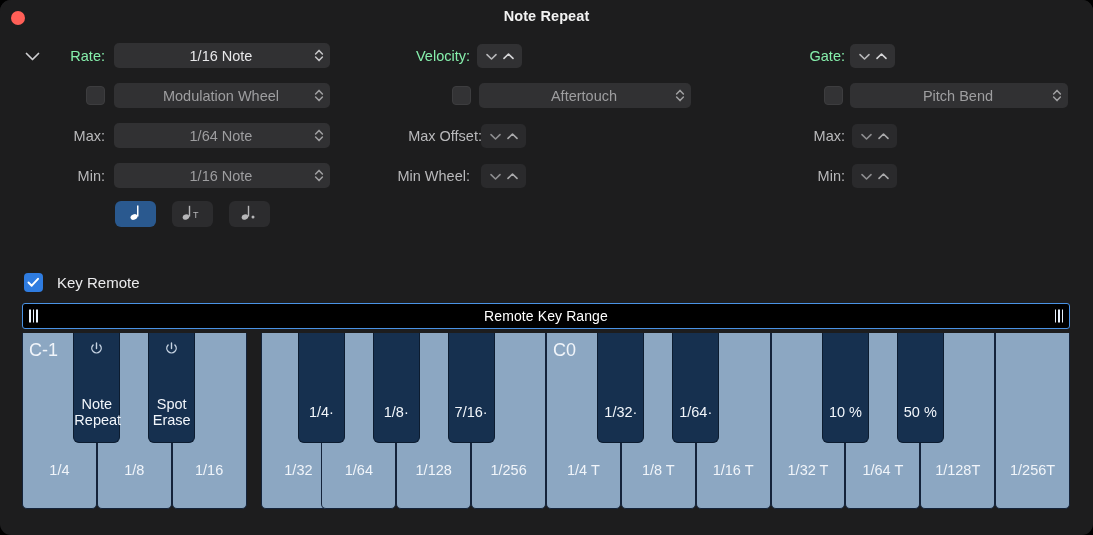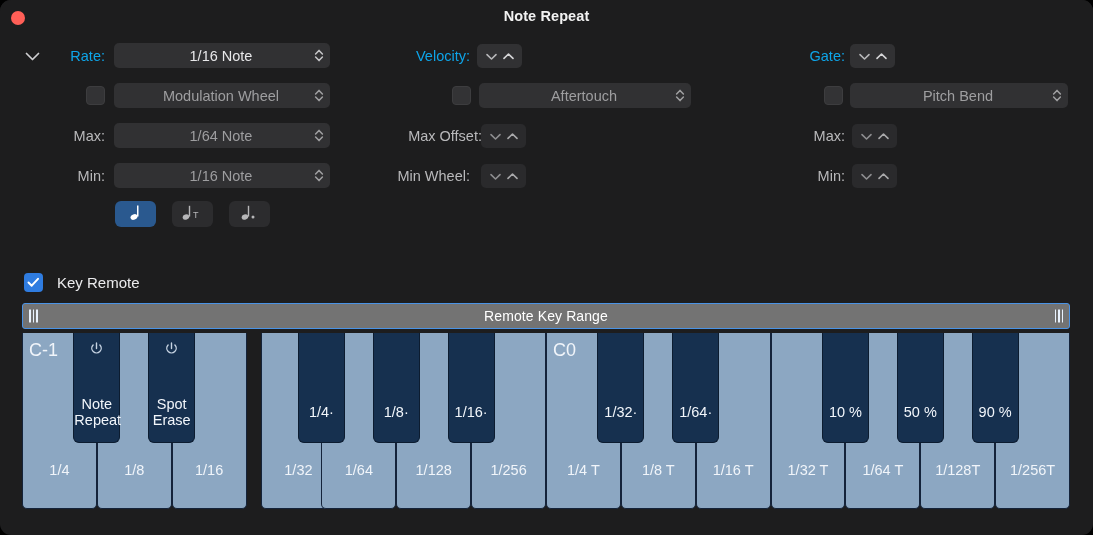--- a/index.html
+++ b/index.html
@@ -63,21 +63,21 @@
   
   .params { position: absolute; left: 0; top: 36px; width: 1093px; height: 210px; }
 
   .label {
     position: absolute;
     color: #b9b9bb;
     font-size: 14.5px;
     text-align: right;
     white-space: nowrap;
   }
-  .label.bright { color: #0ea5e9; }
+  .label.bright { color: #86efac; }
 
   .popup {
     position: absolute;
     height: 25px;
     background: #313133;
     border-radius: 5px;
     display: flex;
     align-items: center;
     justify-content: center;
     color: #e8e8ea;
@@ -146,21 +146,21 @@
     margin-left: 14px;
     color: #ebebed;
     font-size: 15px;
   }
 
   
   .rangebar {
     position: absolute;
     left: 22px; top: 303px;
     width: 1048px; height: 26px;
-    background: #737373;
+    background: #000000;
     border: 1px solid #4a93e5;
     border-radius: 3px;
     box-sizing: border-box;
     display: flex;
     align-items: center;
     justify-content: center;
   }
   .rangebar-title {
     color: #fff;
     font-size: 14px;
@@ -531,32 +531,29 @@
           <div>Erase</div>
         </span>
       </div>
       <div class="bkey" style="left: 275.929px; width: 47px;">
         <span class="blabel">1/4·</span>
       </div>
       <div class="bkey" style="left: 350.786px; width: 47px;">
         <span class="blabel">1/8·</span>
       </div>
       <div class="bkey" style="left: 425.643px; width: 47px;">
-        <span class="blabel">1/16·</span>
+        <span class="blabel">7/16·</span>
       </div>
       <div class="bkey" style="left: 575.357px; width: 47px;">
         <span class="blabel">1/32·</span>
       </div>
       <div class="bkey" style="left: 650.214px; width: 47px;">
         <span class="blabel">1/64·</span>
       </div>
       <div class="bkey" style="left: 799.929px; width: 47px;">
         <span class="blabel">10 %</span>
       </div>
       <div class="bkey" style="left: 874.786px; width: 47px;">
         <span class="blabel">50 %</span>
       </div>
-      <div class="bkey" style="left: 949.643px; width: 47px;">
-        <span class="blabel">90 %</span>
-      </div>
     </div>
 
 </div>
 
 </body></html>

